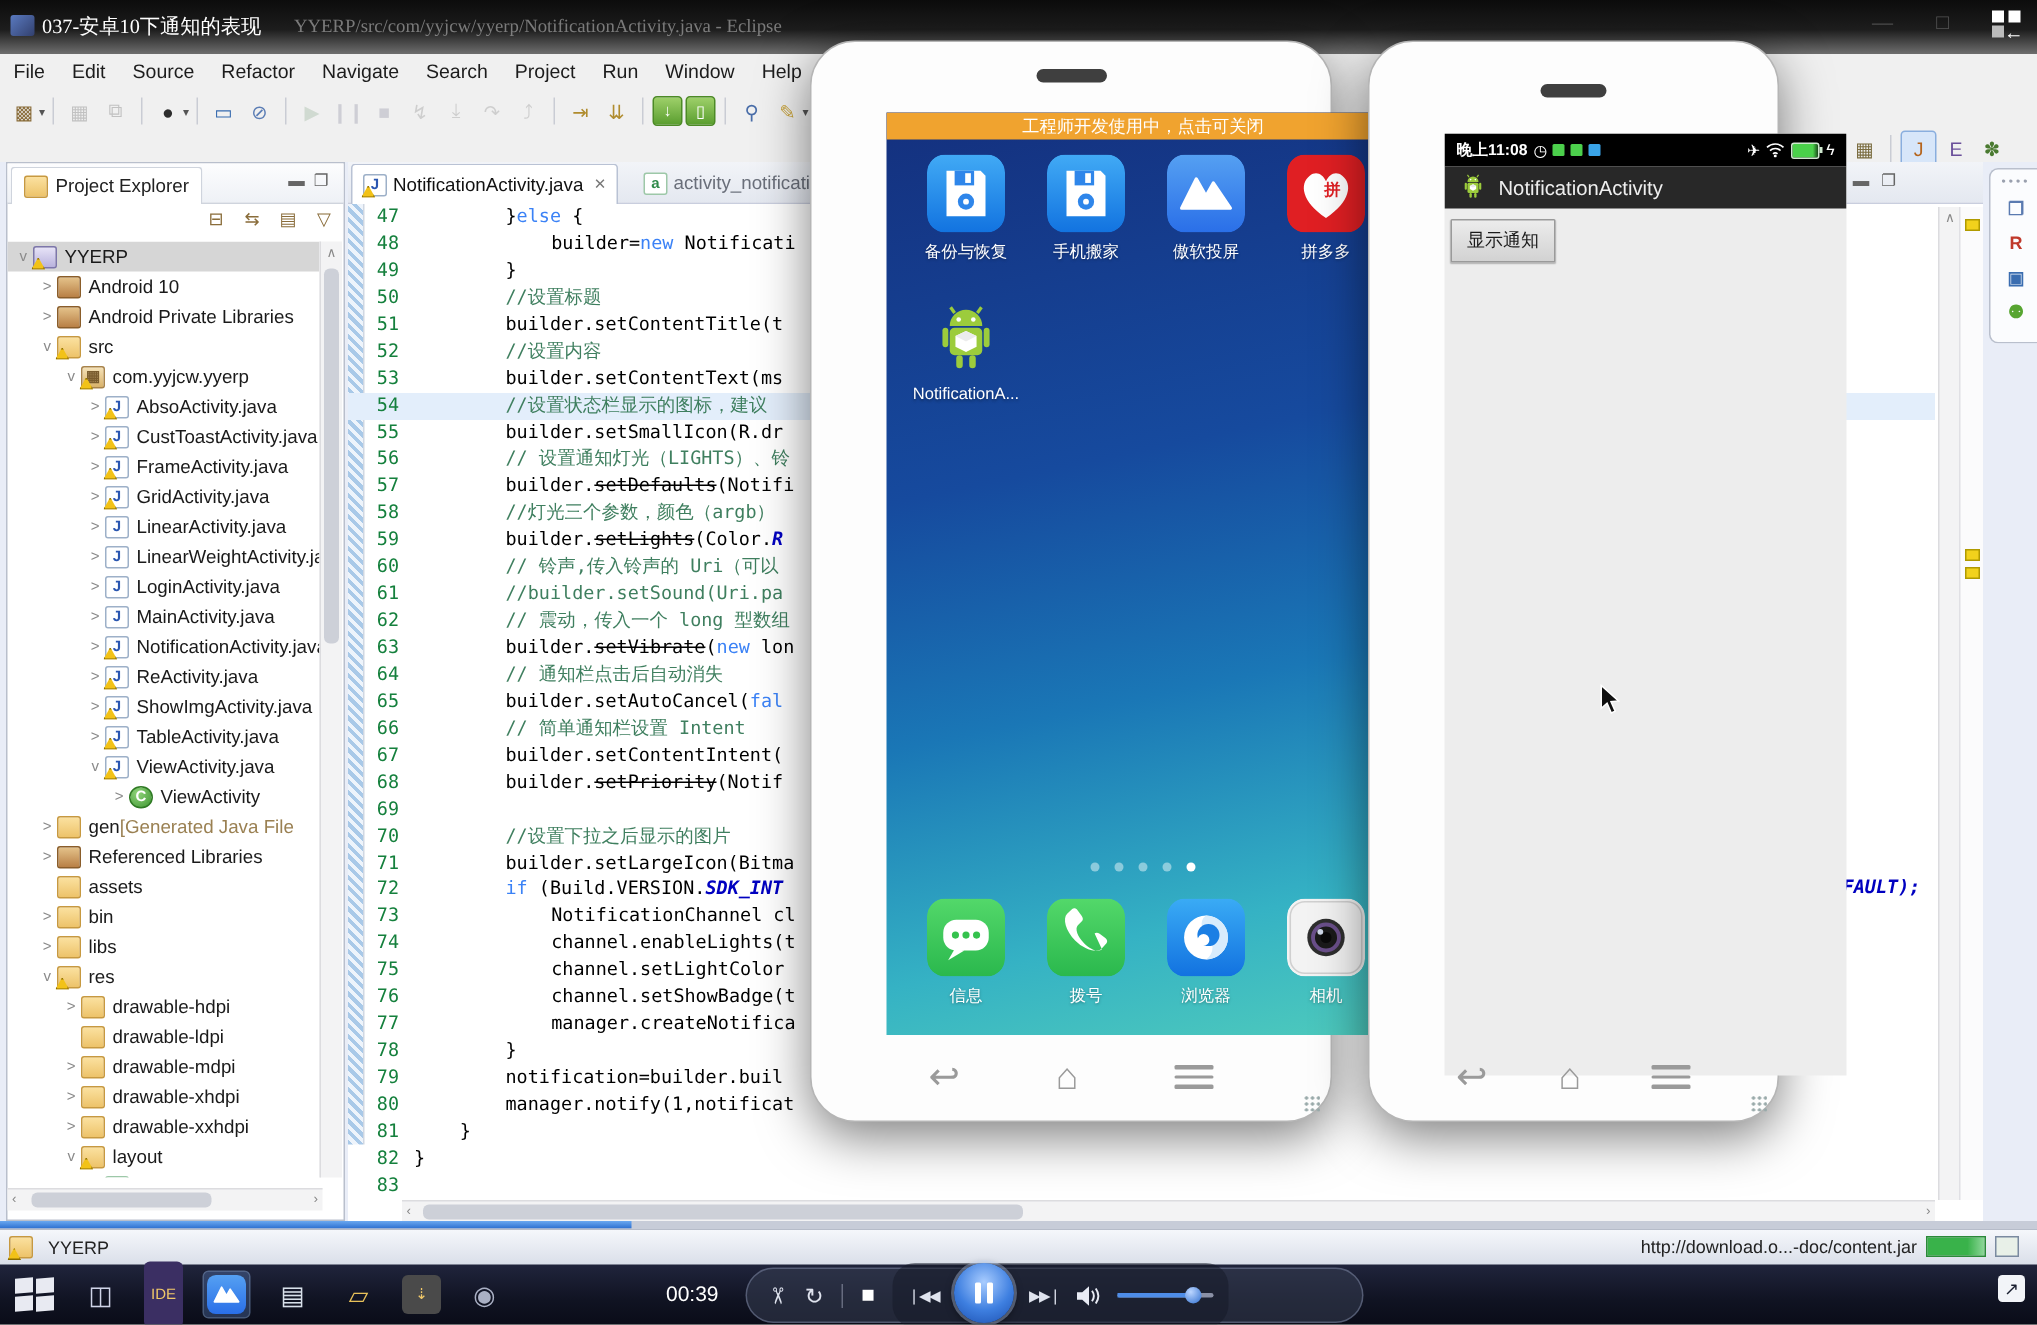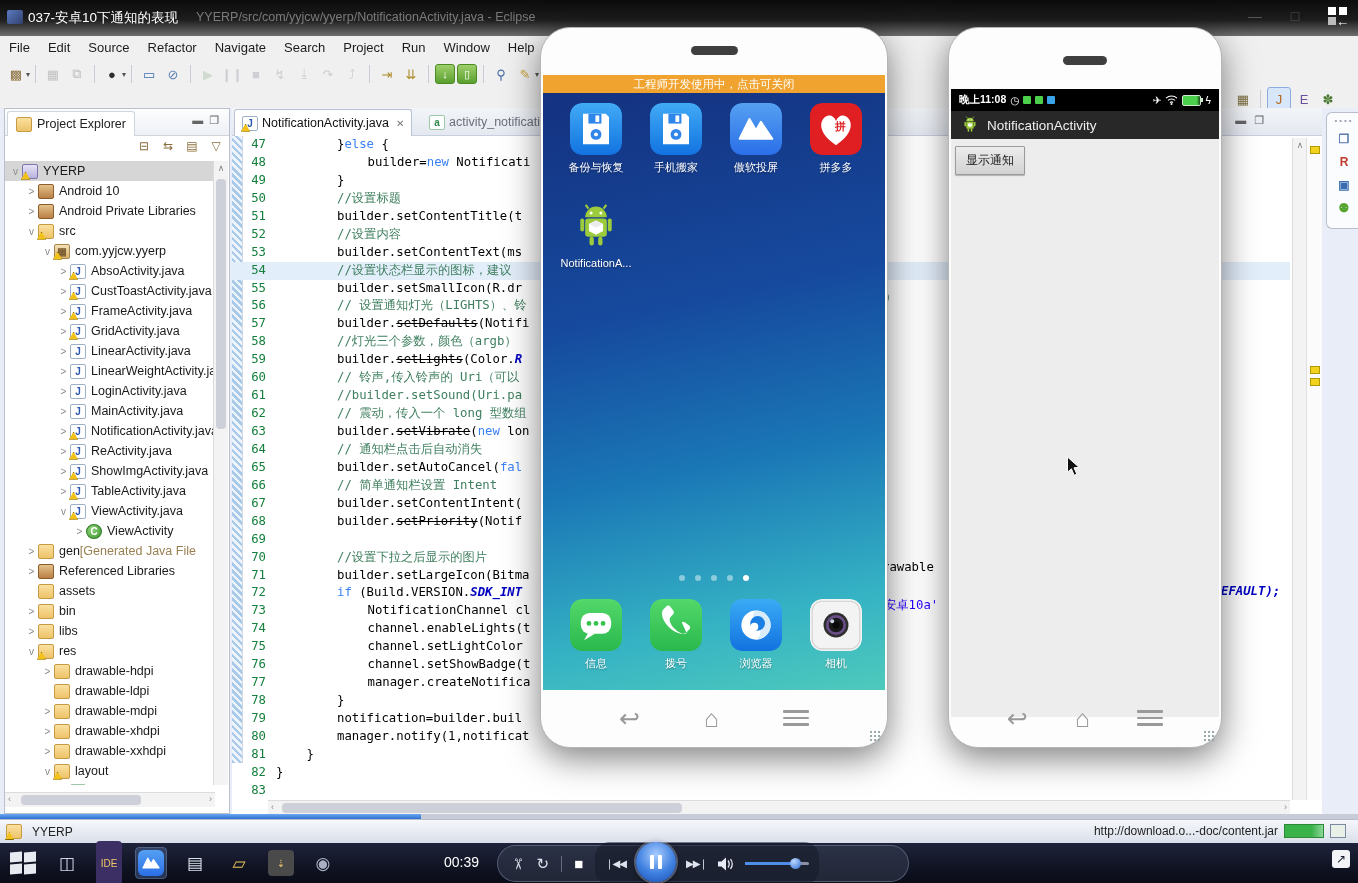--- a/index.html
+++ b/index.html
@@ -1,20 +1,20 @@
 <!DOCTYPE html>
 <html><head>
 <meta charset="utf-8">
 <style>
   html,body{margin:0;padding:0;background:#222;}
   .screen{position:relative;width:1358px;height:883px;overflow:hidden;
     font-family:"Liberation Sans",sans-serif;background:#e9edf7;-webkit-font-smoothing:antialiased;}
   
   .titlebar{position:absolute;left:0;top:0;width:1358px;height:36px;
-    background:linear-gradient(#0c0c0c,#1d1d1d 55%,#6e6e6e 100%);color:#fff;}
+    background:linear-gradient(#0c0c0c,#1d1d1d 55%,#6e6e6e 100%);color:#fff;font-family:Liberation Serif, serif;}
   .rec-title{position:absolute;left:28px;top:9px;font-size:13.5px;color:#fff;}
   .titlebar-appicon{position:absolute;left:7px;top:10px;width:16px;height:14px;border-radius:2px;
     background:linear-gradient(135deg,#5a7ac0,#32406e);}
   .ecl-title{position:absolute;left:196px;top:10px;font-size:12.5px;color:#9a9a9a;opacity:.75;white-space:nowrap;}
   .win-controls{position:absolute;right:10px;top:6px;display:flex;gap:22px;align-items:center;color:#555;}
   .wc{font-size:14px;width:18px;text-align:center;cursor:default;}
   .wc-rec{position:relative;width:22px;height:20px;}
   .wc-rec i{position:absolute;width:8px;height:8px;background:#fff;}
   .wc-rec i:nth-child(1){left:2px;top:1px}.wc-rec i:nth-child(2){left:13px;top:1px}
   .wc-rec i:nth-child(3){left:2px;top:11px;background:#bbb}
@@ -125,21 +125,21 @@
   .pause-btn i{width:4px;height:14px;background:#fff;border-radius:1px;display:block;}
   .vol{width:64px;height:3px;background:#8a90a5;border-radius:2px;position:relative;}
   .vol-fill{position:absolute;left:0;top:0;height:3px;width:52px;background:#4e8de8;}
   .vol-thumb{position:absolute;left:48px;top:-4px;width:11px;height:11px;border-radius:50%;background:radial-gradient(circle at 35% 30%,#bcd6ff,#2f6fd0);}
   .expand-btn{position:absolute;right:8px;top:7px;width:18px;height:18px;background:#f2f4f8;border-radius:3px;
     color:#1a1f30;font-size:12px;display:flex;align-items:center;justify-content:center;}
   
   .phone{position:absolute;background:#fdfdfd;border:1px solid #b5b5b5;border-radius:30px;
     box-shadow:0 10px 34px rgba(0,0,0,.5);}
   .speaker{position:absolute;background:#3f3f3f;border-radius:5px;}
-  .scr{position:absolute;overflow:hidden;}
+  .scr{position:absolute;overflow:hidden;margin-left:48px;}
   .em1-scr{left:2px;top:47px;width:342px;height:615px;
     background:linear-gradient(168deg,#14307e 0%,#164a9e 38%,#1a77b6 62%,#35b2c4 85%,#4ecabc 100%);}
   .notice{position:absolute;left:0;top:0;width:100%;height:18px;background:#f0a32f;color:#fff;
     font-size:11.5px;display:flex;align-items:center;justify-content:center;}
   .appcell{position:absolute;width:72px;text-align:center;}
   .appico{width:52px;height:52px;border-radius:12px;margin:0 auto;display:flex;align-items:center;justify-content:center;position:relative;overflow:hidden;}
   .applbl{margin-top:5px;font-size:11px;color:#fff;text-shadow:0 1px 2px rgba(0,0,0,.35);white-space:nowrap;}
   .dots{position:absolute;left:0;width:100%;display:flex;justify-content:center;gap:10px;}
   .dot{width:6px;height:6px;border-radius:50%;background:rgba(255,255,255,.45);}
   .dot.on{background:#fff;}
@@ -755,21 +755,21 @@
       <span class="nav-g">⌂</span>
       <span class="nav-menu">
           <i></i>
           <i></i>
           <i></i>
         </span>
     </div>
     <div class="grip"></div>
   </div>
 
-  <div class="phone" style="left:948px;top:27px;width:272px;height:719px;">
+  <div class="phone" style="left:912px;top:27px;width:272px;height:719px;">
     <div class="speaker" style="left:114px;top:28px;width:44px;height:9px;"></div>
     <div class="scr em2-scr">
       <div class="e2-status">
         <span style="font-weight:bold">晚上11:08</span>
         <span>◷</span>
         <span class="sqic" style="background:#4cd04c"></span>
         <span class="sqic" style="background:#4cd04c"></span>
         <span class="sqic" style="background:#3aa4e8"></span>
         <span style="flex:1"></span>
         <span>✈</span>

